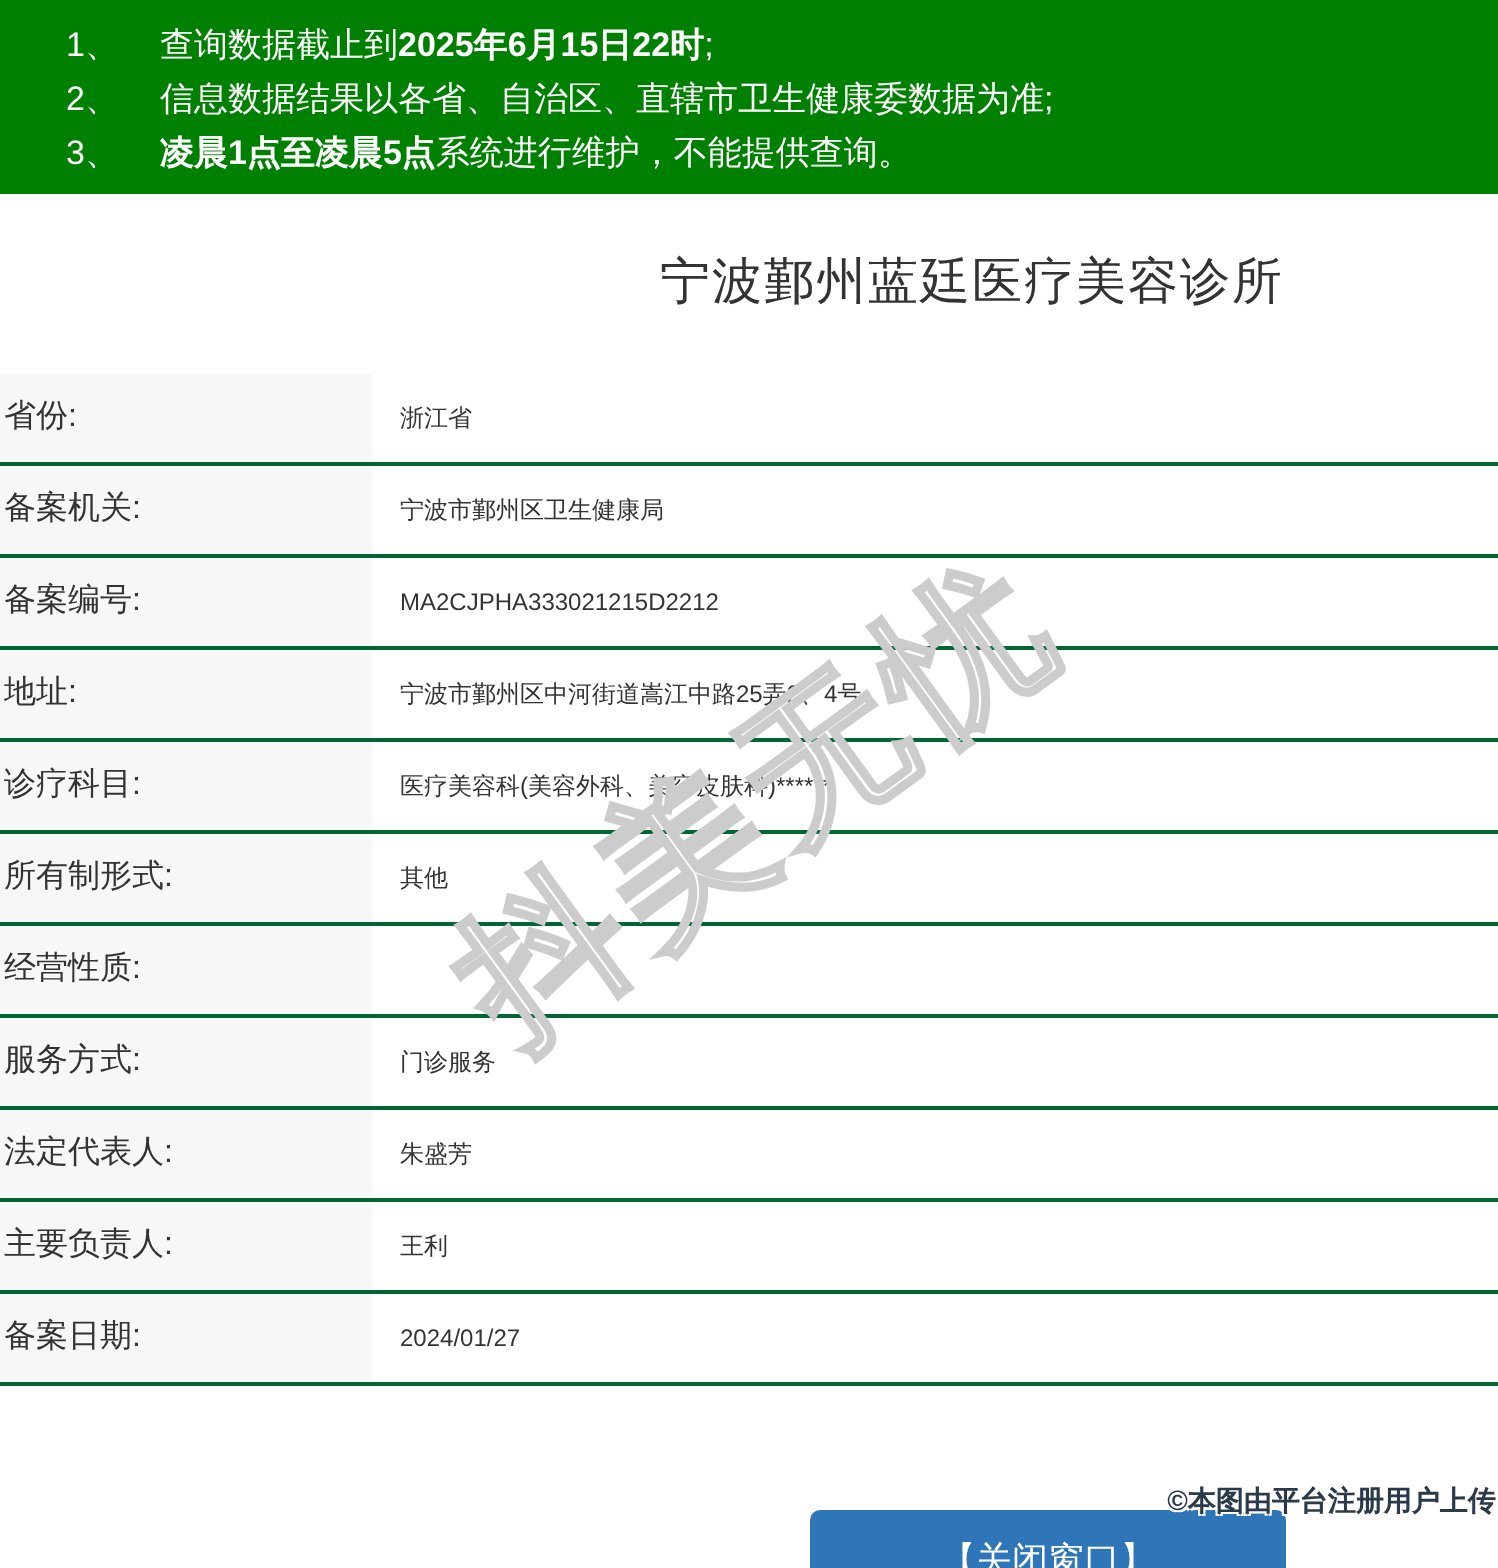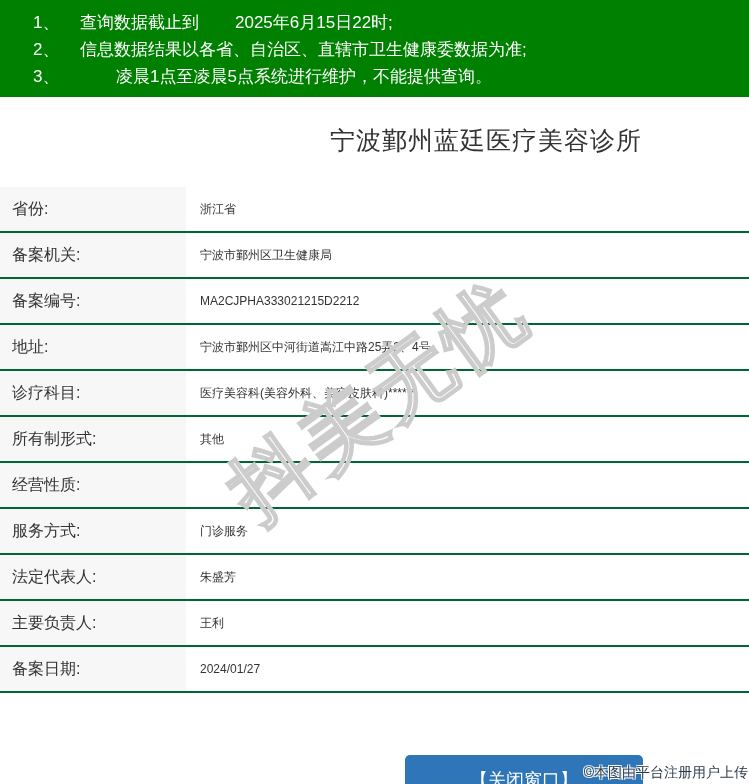--- a/index.html
+++ b/index.html
@@ -24,21 +24,21 @@
   .notice-line {
     display: flex;
     height: 27px;
     line-height: 27px;
     color: #ffffff;
     font-size: 17px;
     padding-left: 33px;
     white-space: nowrap;
   }
   .notice-num { width: 47px; flex: 0 0 47px; }
-  .notice-bold { font-weight: normal; margin-left: 36px; }
+  .notice-bold { font-weight: bold; }
 
   
   .title {
     position: absolute;
     left: 330px;
     top: 124px;
     font-size: 25px;
     color: #333333;
     font-weight: 500;
     letter-spacing: 1px;
@@ -53,21 +53,21 @@
     width: 749px;
   }
   .t-row {
     display: flex;
     height: 46px;
     border-bottom: 2px solid #006633;
   }
   .t-label {
     flex: 0 0 186px;
     background: #f7f7f7;
-    padding-left: 12px;
+    padding-left: 2px;
     line-height: 44px;
     font-size: 16px;
     color: #333333;
   }
   .t-value {
     flex: 1;
     background: #ffffff;
     padding-left: 14px;
     line-height: 44px;
     font-size: 12px;
@@ -108,23 +108,23 @@
     text-align: center;
     padding-top: 7px;
     font-family: "Liberation Sans", "DejaVu Sans", sans-serif;
     cursor: pointer;
   }
 
   
   .wm-corner {
     position: absolute;
     right: 1px;
-    top: 764px;
+    top: 742px;
     font-size: 14px;
-    font-weight: normal;
+    font-weight: bold;
     color: #2b3a4a;
     text-shadow: -1px -1px 0 #fff, 1px -1px 0 #fff, -1px 1px 0 #fff, 1px 1px 0 #fff;
     white-space: nowrap;
     z-index: 10;
   }
 </style>
 </head>
 <body>
 
 <div class="screen">

